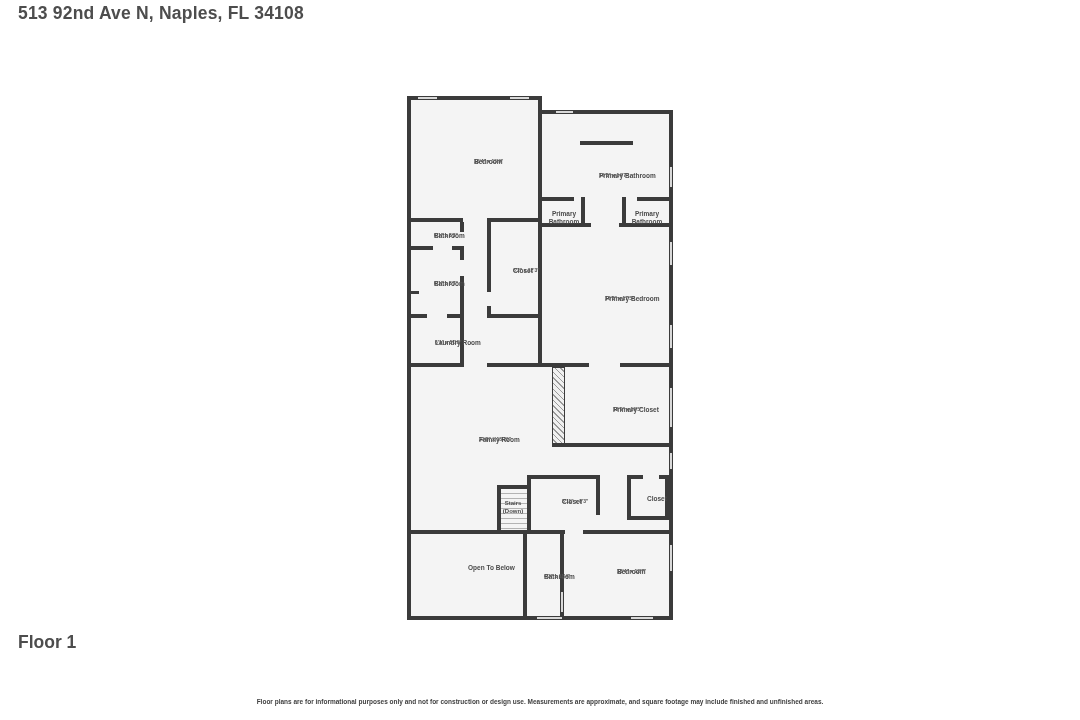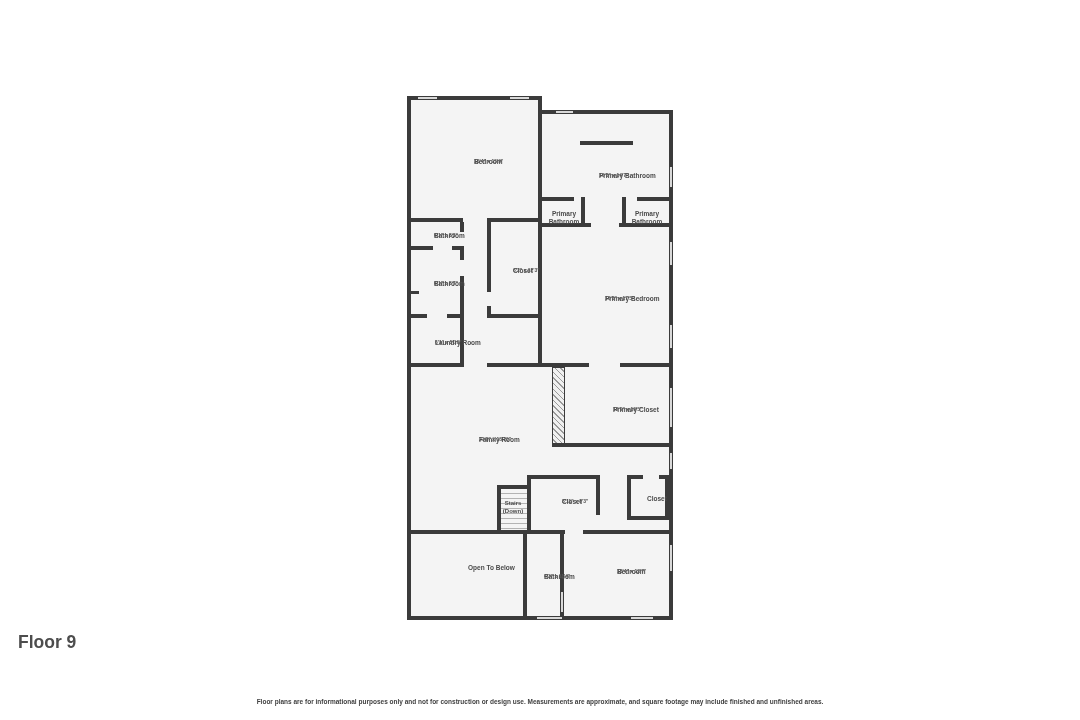--- a/index.html
+++ b/index.html
@@ -24,20 +24,21 @@
   .rd{font-size:5px;font-weight:600;color:#555;}
   .rd:empty{display:none;}
   .wrap40{white-space:normal;width:42px;}
   .wrap28{white-space:normal;width:28px;}
   .wrap28 .rn{font-size:6px;}
 </style>
 </head>
 <body>
 
 <div class="page">
+  <div class="title">513 92nd Ave N, Naples, FL 34108</div>
 
   <div class="plan" id="plan">
       <div class="fill" style="left: 0px; top: 0px; width: 135px; height: 524px;"></div>
       <div class="fill" style="left: 131px; top: 14px; width: 135px; height: 510px;"></div>
       <div class="treads" style="left: 94px; top: 393px; width: 26px; height: 41px;"></div>
       <div class="hatch" style="left: 145px; top: 271px; width: 13px; height: 80px;"></div>
       <div class="wall" style="left: 220px; top: 420px; width: 42px; height: 4px;"></div>
       <div class="wall" style="left: 258px; top: 379px; width: 4px; height: 45px;"></div>
       <div class="wall" style="left: 220px; top: 379px; width: 4px; height: 45px;"></div>
       <div class="wall" style="left: 252px; top: 379px; width: 10px; height: 4px;"></div>
@@ -155,15 +156,15 @@
     <div class="rl" style="left:137px;top:477px">
         <div class="rn">Bathroom</div>
         <div class="rd">4'3" x 11'4"</div>
       </div>
     <div class="rl" style="left:210px;top:472px">
         <div class="rn">Bedroom</div>
         <div class="rd">13'4" x 12'7"</div>
       </div>
   </div>
 
-  <div class="floor-label">Floor 9</div>
+  <div class="floor-label">Floor 1</div>
   <div class="disclaimer">Floor plans are for informational purposes only and not for construction or design use. Measurements are approximate, and square footage may include finished and unfinished areas.</div>
 </div>
 
 </body></html>

